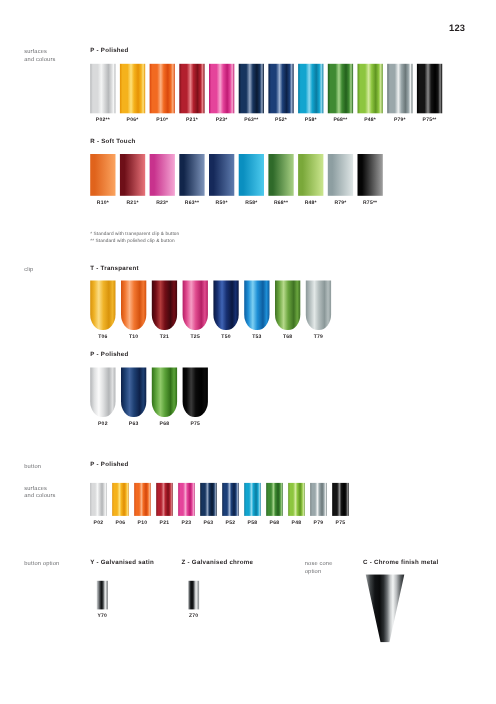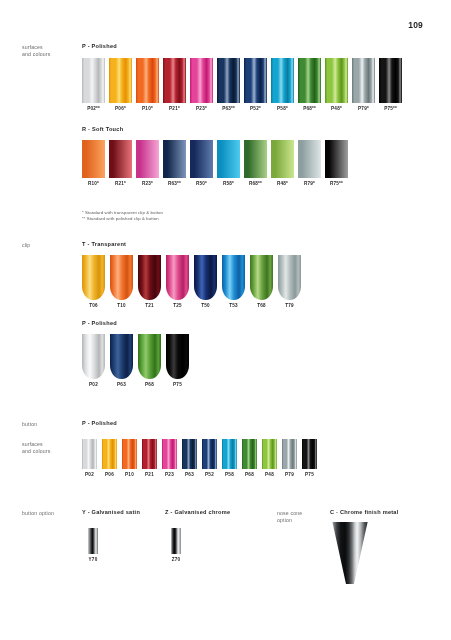--- a/index.html
+++ b/index.html
@@ -137,21 +137,21 @@
     color: #58595b;
     letter-spacing: 0.1px;
   }
   .footnotes div { white-space: nowrap; }
 </style>
 </head>
 <body>
 
 <div class="page">
 
-  <div class="page-number">109</div>
+  <div class="page-number">123</div>
 
   <div class="section" style="top:0;height:235px;">
 
     <div class="row-label" style="top:44px;">
       <div>surfaces</div>
       <div>and colours</div>
     </div>
 
     <div class="group-title" style="top:43px;">P - Polished</div>
     <div class="strip" id="strip-polished" style="top:58px;gap:4px;">

